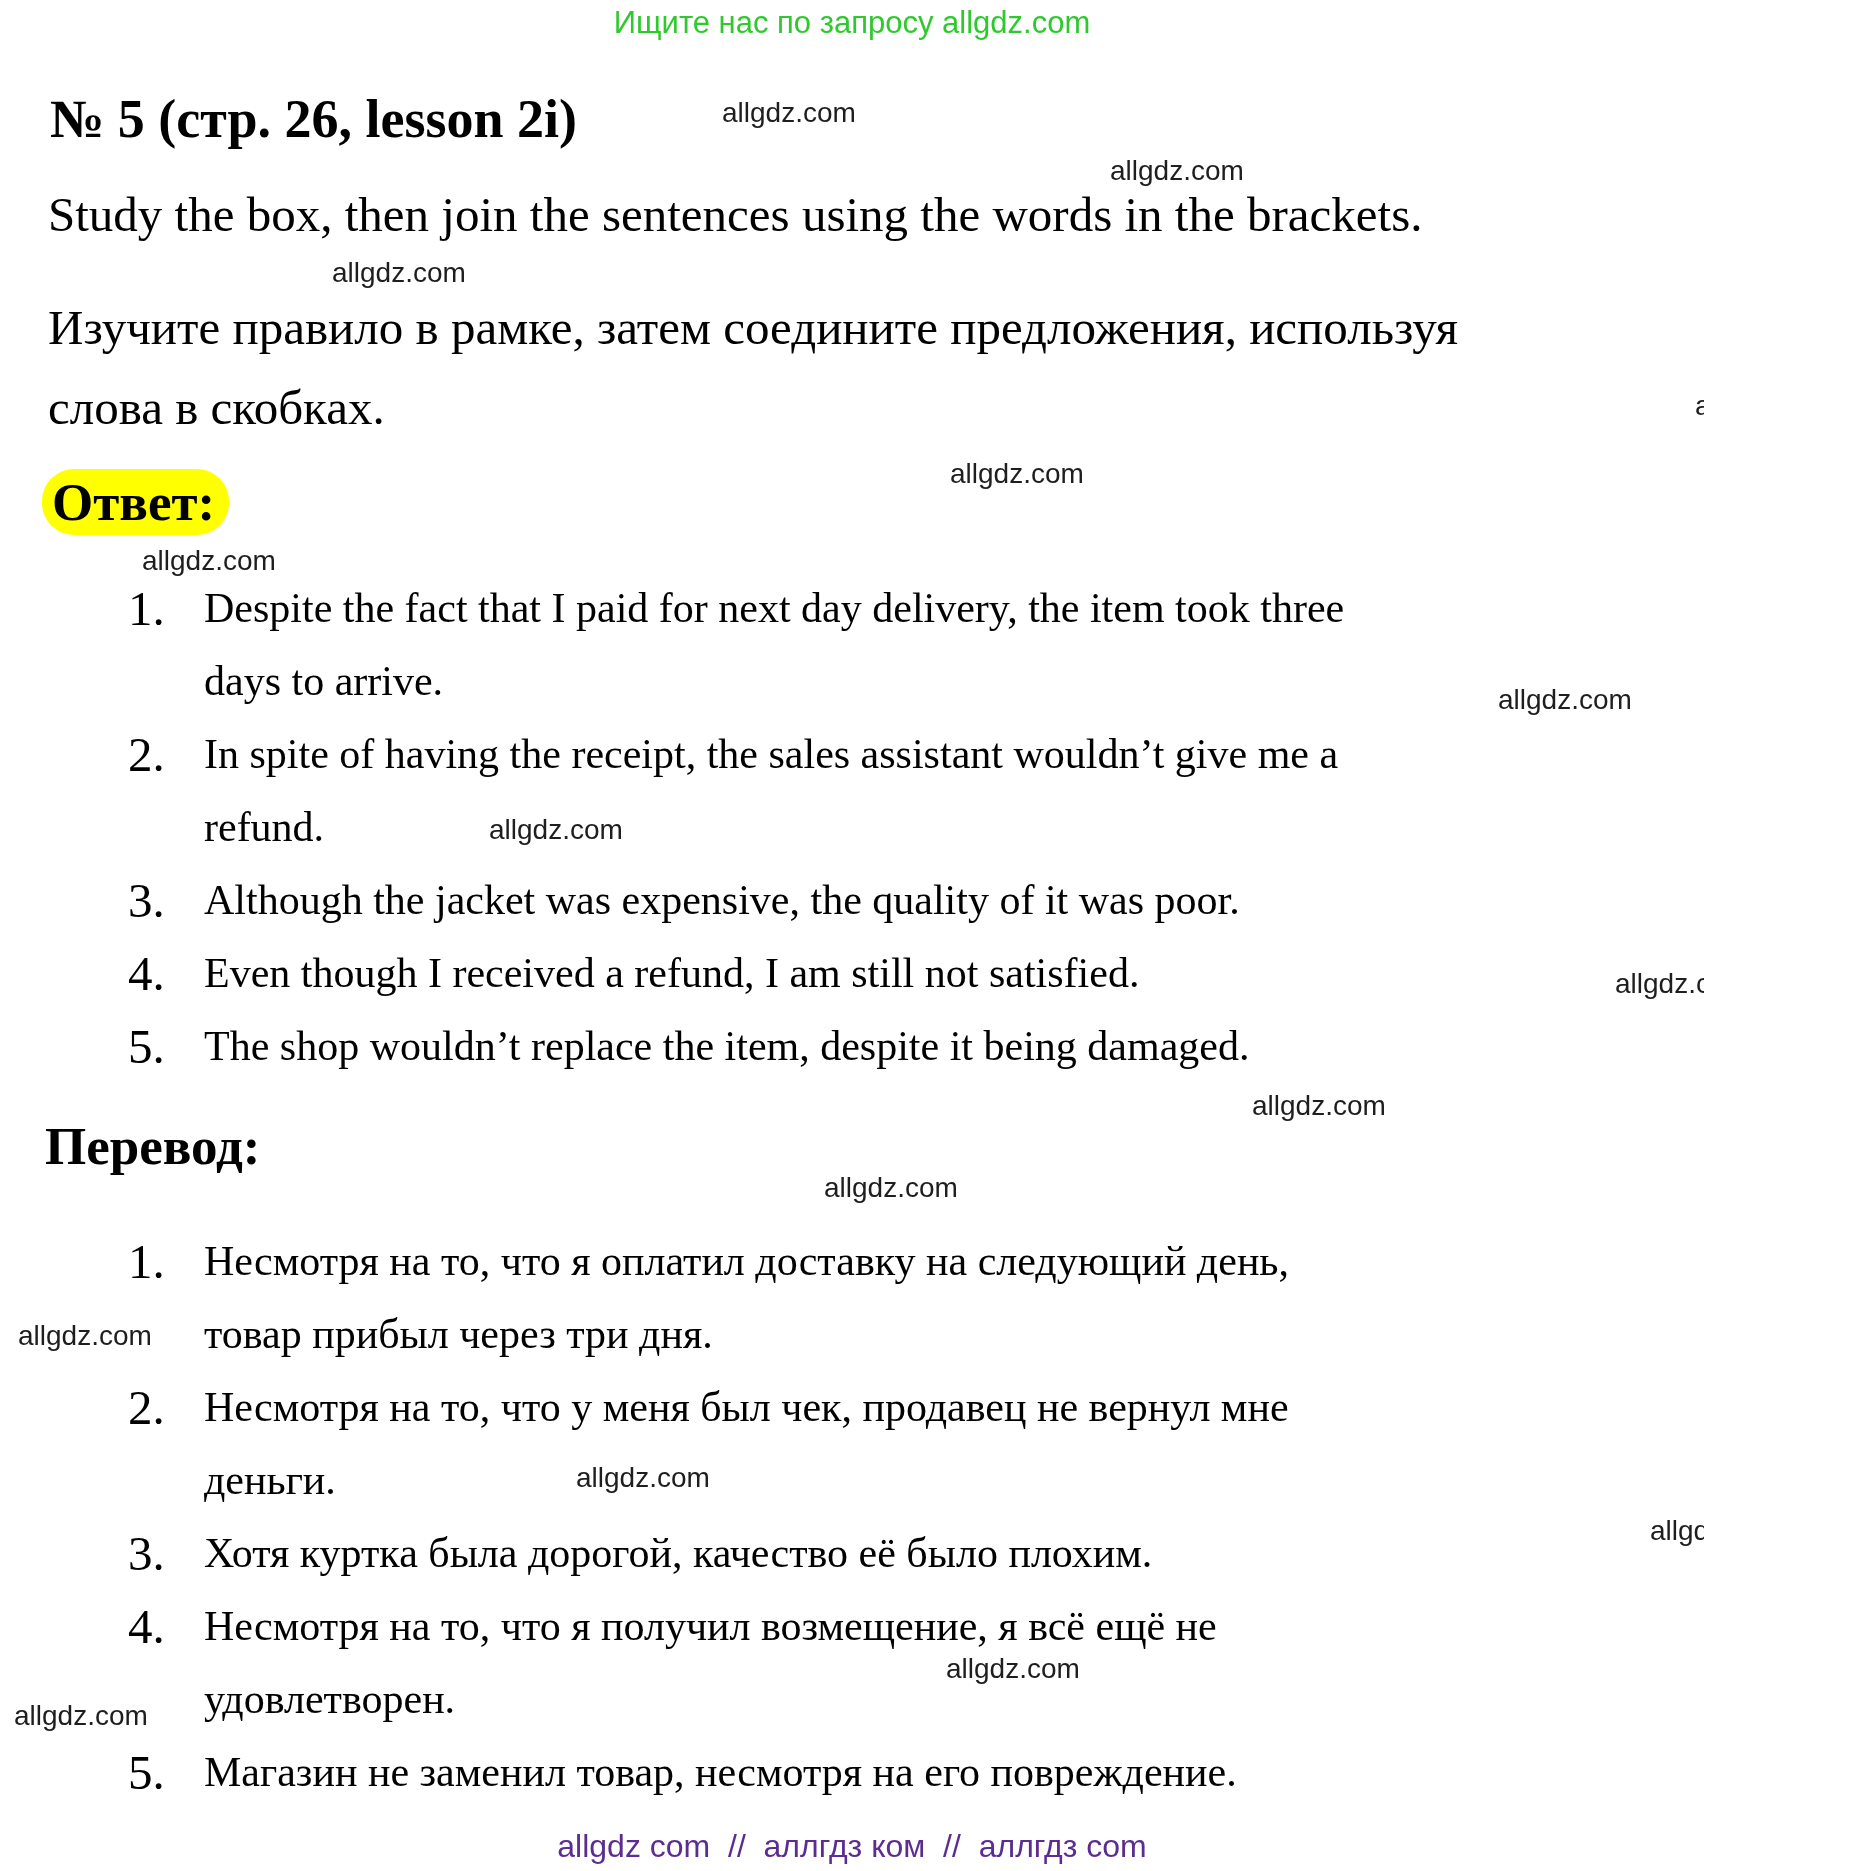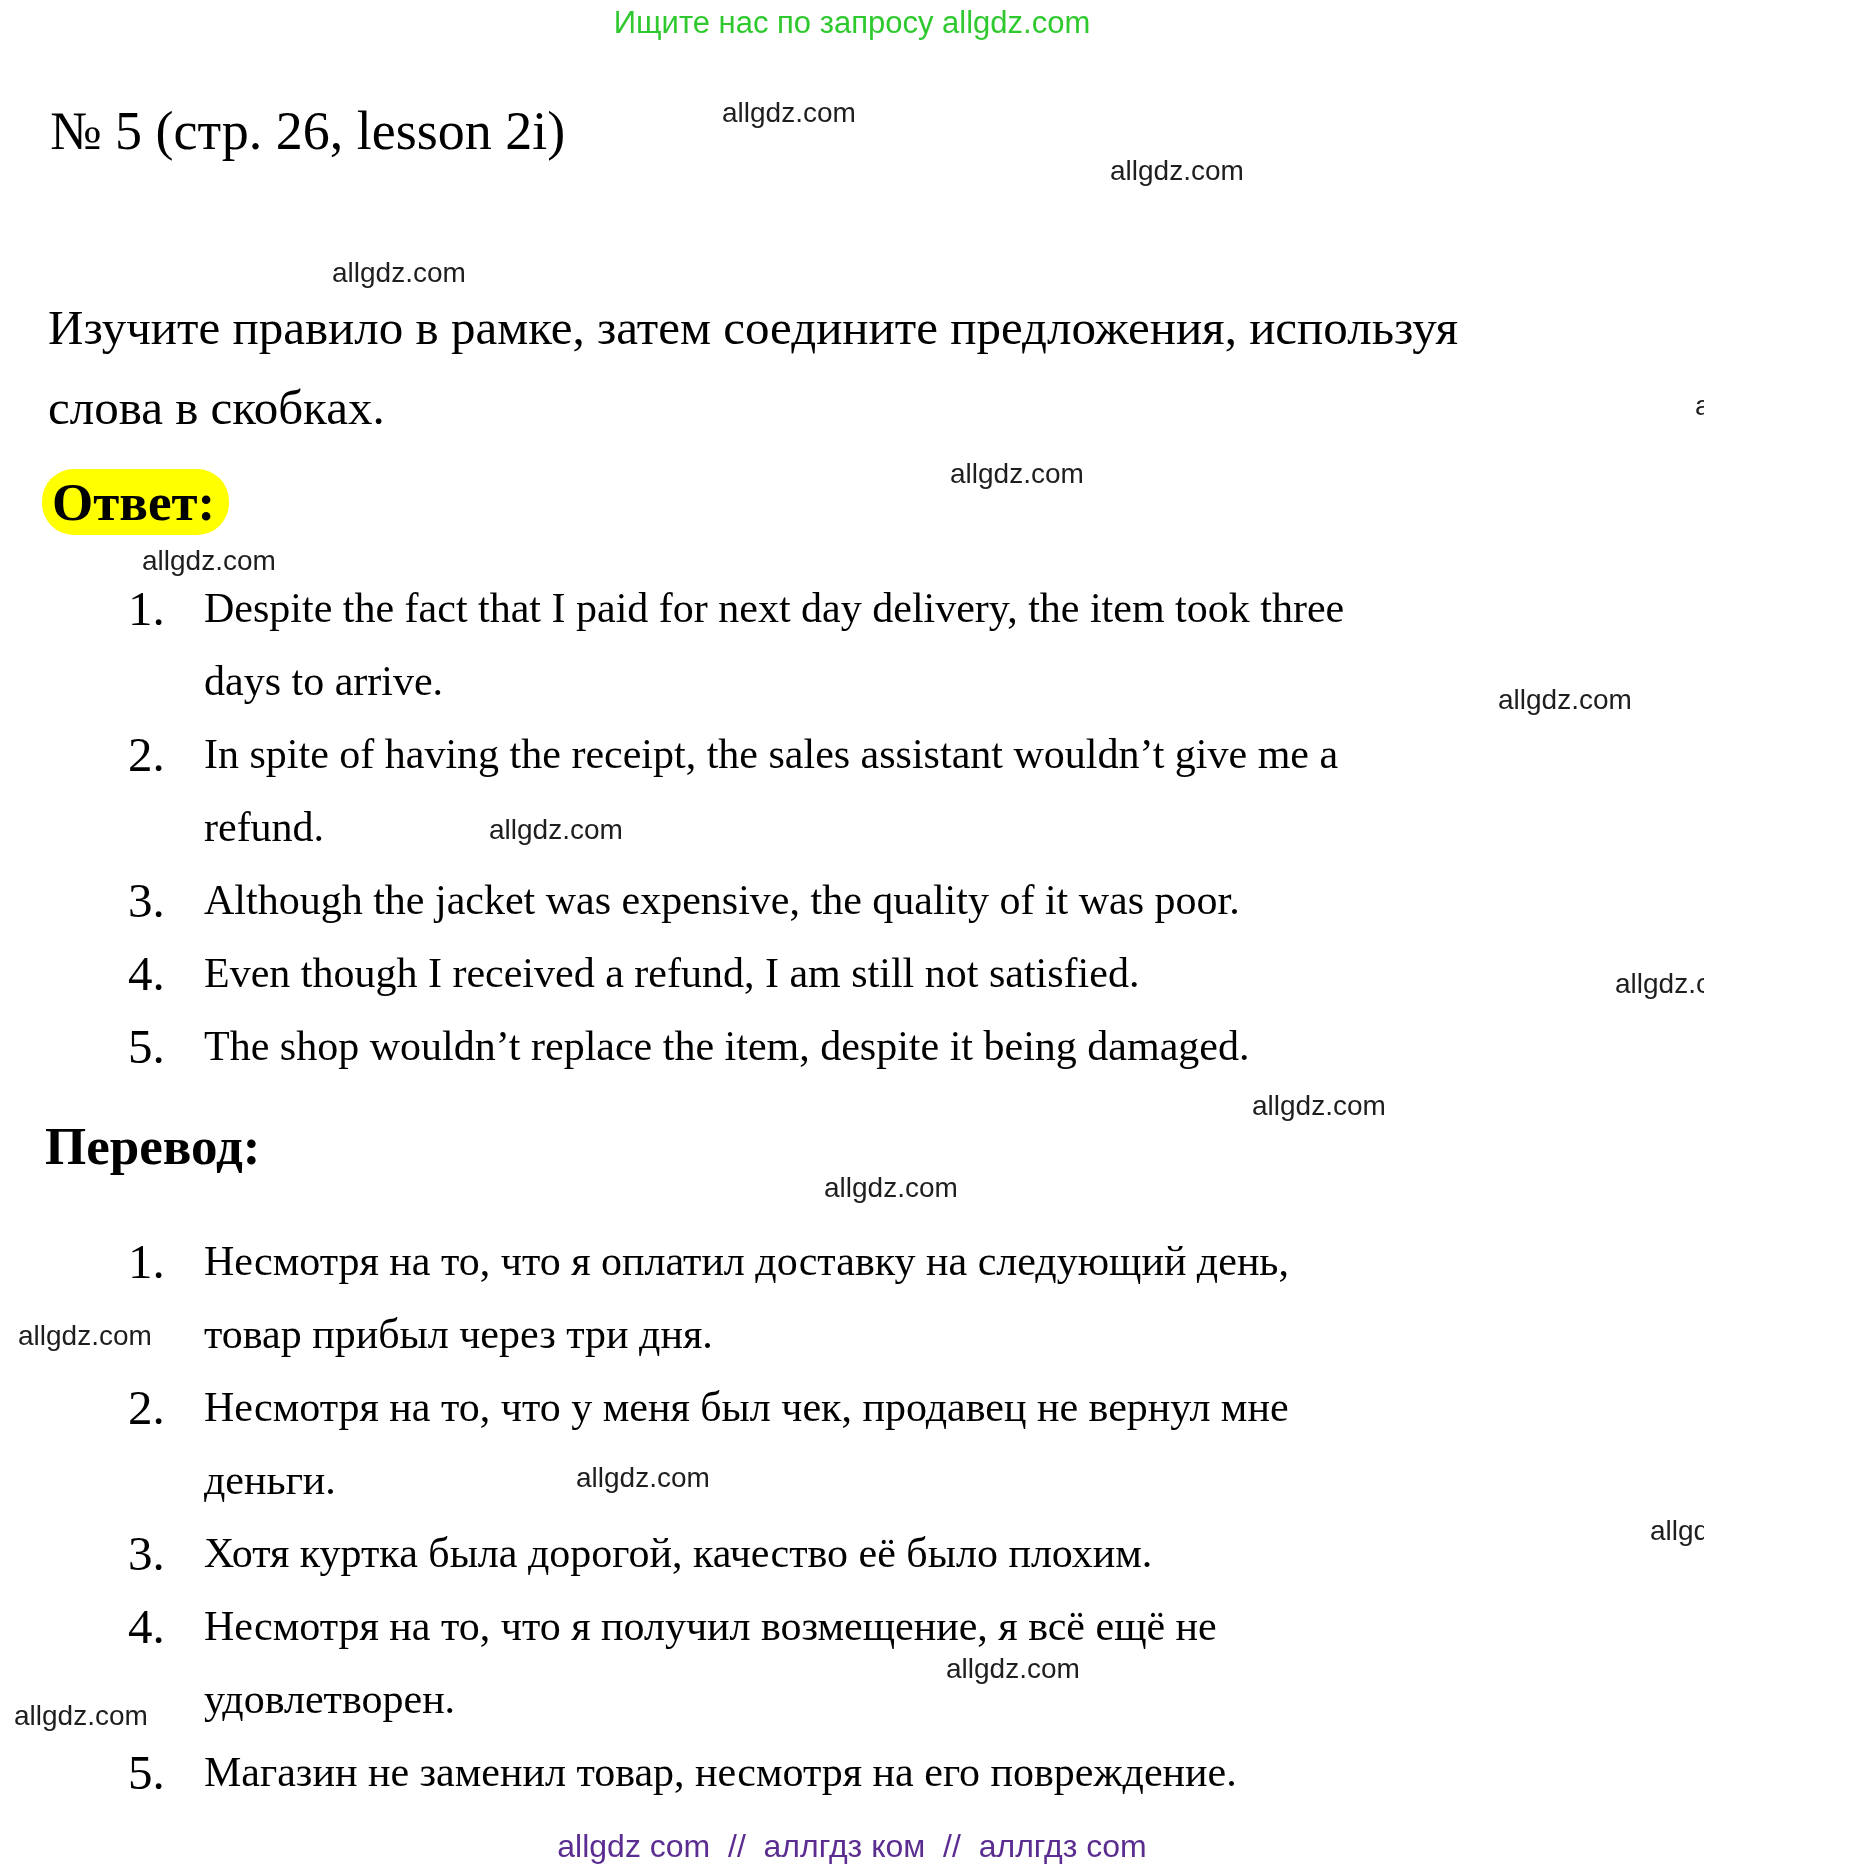--- a/index.html
+++ b/index.html
@@ -28,23 +28,22 @@
     font-family:"Liberation Sans", sans-serif;
     font-size:28px;
     color:#1e1e1e;
     white-space:nowrap;
   }
   
   .heading{
     position:absolute;
     top:88px;left:50px;
     font-size:54px;
-    font-weight:normal;
-    white-space:nowrap;
-    margin-top:12px;
+    font-weight:bold;
+    white-space:nowrap;
   }
   
   .para{
     position:absolute;
     font-size:49px;
     white-space:nowrap;
   }
   .para-en{top:186px;left:48px;}
   .para-ru{top:288px;left:48px;line-height:80px;}
   
@@ -95,20 +94,21 @@
 </style>
 </head>
 <body>
 
 <div class="page">
 
   <div class="banner-top">Ищите нас по запросу allgdz.com</div>
 
   <div class="heading">№ 5 (стр. 26, lesson 2i)</div>
 
+  <div class="para para-en">Study the box, then join the sentences using the words in the brackets.</div>
 
   <div class="para para-ru">
     <div>Изучите правило в рамке, затем соедините предложения, используя</div>
     <div>слова в скобках.</div>
   </div>
 
   <div class="label label-answer">Ответ:</div>
 
   <div class="olist list-en">
     <div class="item">

